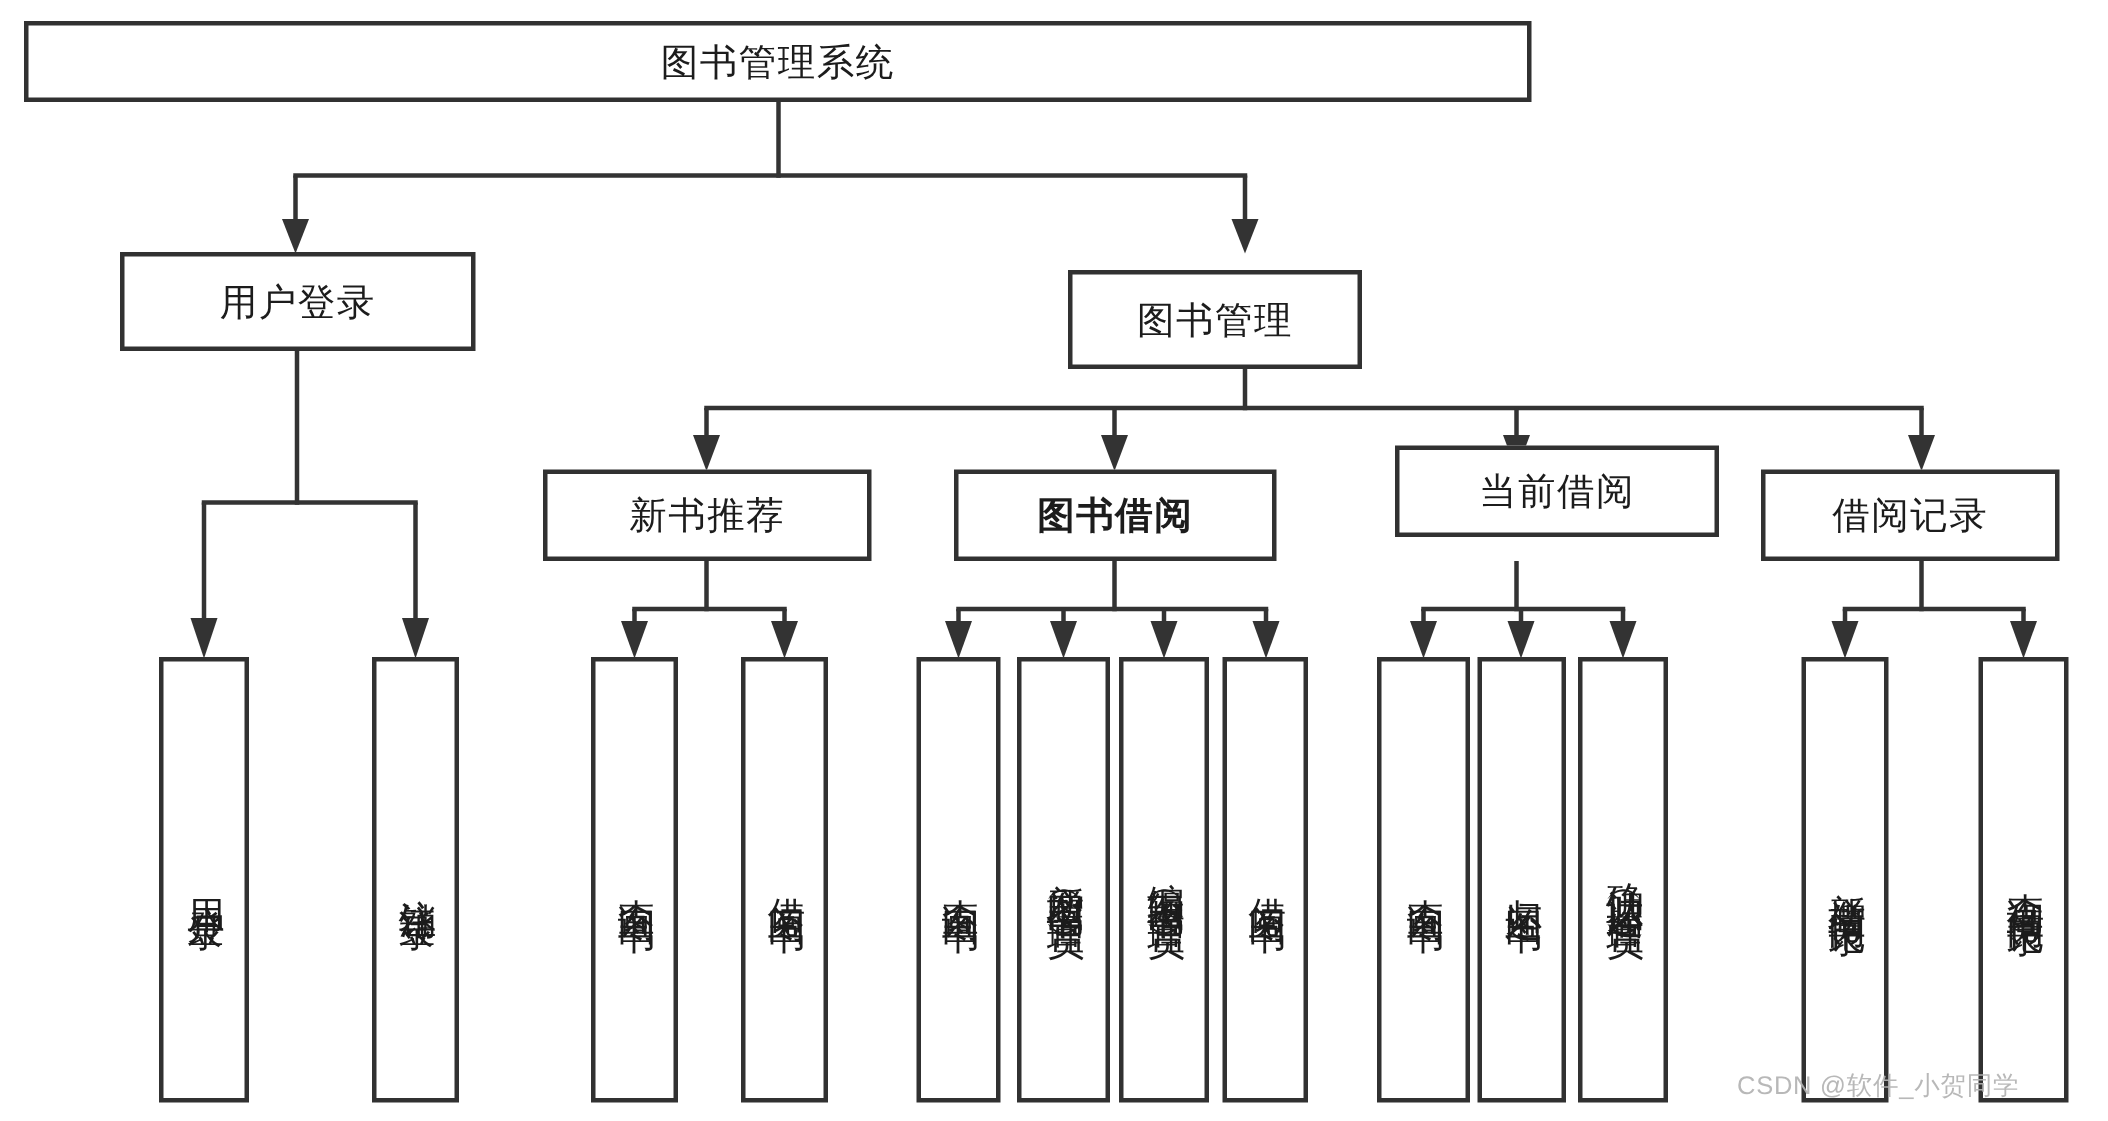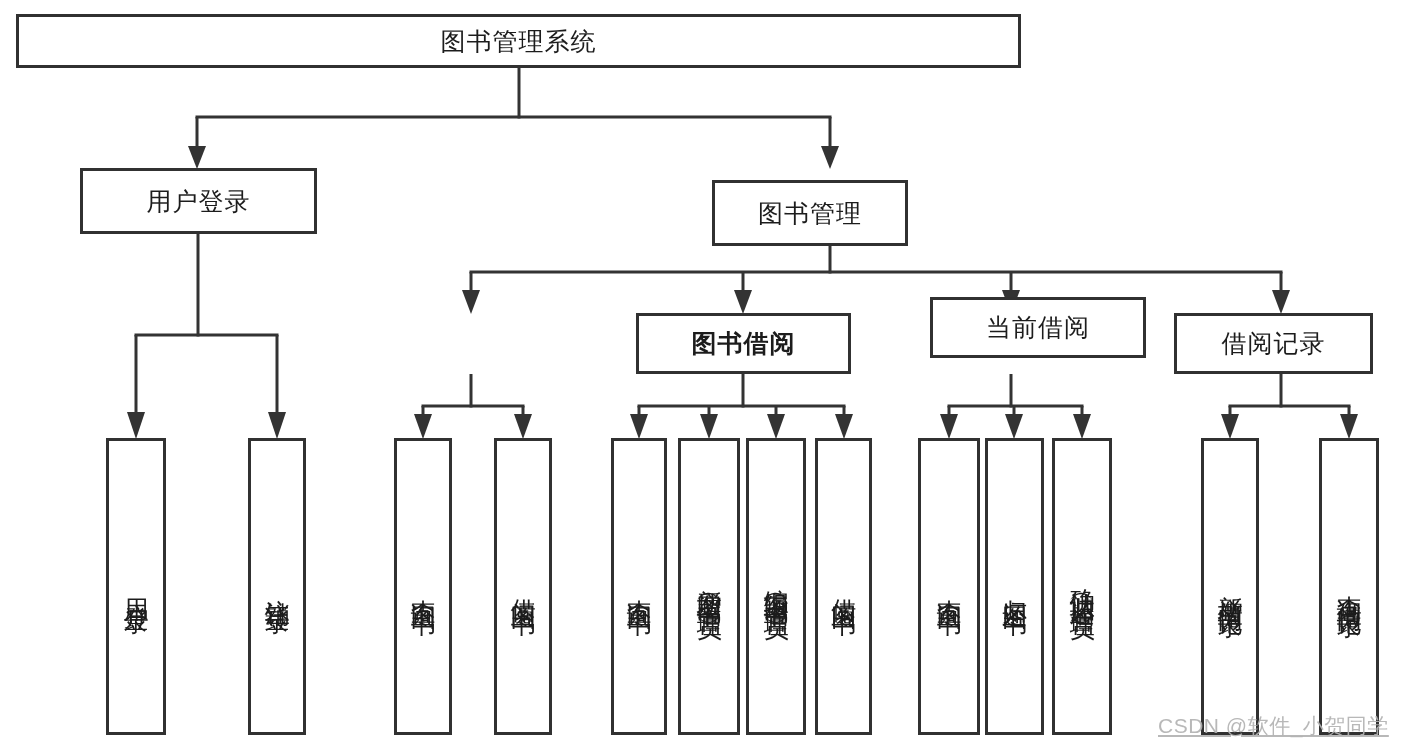--- a/index.html
+++ b/index.html
@@ -48,25 +48,24 @@
     font-size: 25px;
     line-height: 1.1;
     letter-spacing: 4px;
     white-space: nowrap;
   }
   #watermark {
     position: absolute;
     left: 1158px;
     top: 712px;
     z-index: 3;
-    font-size: 21px;
+    font-size: 17px;
     color: rgba(178, 178, 178, 0.92);
     white-space: nowrap;
     letter-spacing: 0.5px;
-    text-decoration: underline;
   }
 </style>
 </head>
 <body>
 
 <div id="canvas">
 
   <svg id="connectors" viewBox="0 0 1405 747" xmlns="http://www.w3.org/2000/svg">
     <g stroke="#333333" stroke-width="3" fill="none">
 
@@ -144,20 +143,23 @@
     <span>图书管理系统</span>
   </div>
 
   <div class="node h-node" style="left:80px; top:168px; width:237px; height:66px;">
     <span>用户登录</span>
   </div>
   <div class="node h-node" style="left:712px; top:168px; width:196px; height:66px;margin-top:12px;">
     <span>图书管理</span>
   </div>
 
+  <div class="node h-node" style="left:362px; top:313px; width:219px; height:61px;">
+    <span>新书推荐</span>
+  </div>
   <div class="node h-node" style="left:636px; top:313px; width:215px; height:61px;font-weight:bold;">
     <span>图书借阅</span>
   </div>
   <div class="node h-node" style="left:903px; top:297px; width:216px; height:61px;margin-left:27px;">
     <span>当前借阅</span>
   </div>
   <div class="node h-node" style="left:1174px; top:313px; width:199px; height:61px;">
     <span>借阅记录</span>
   </div>
 

